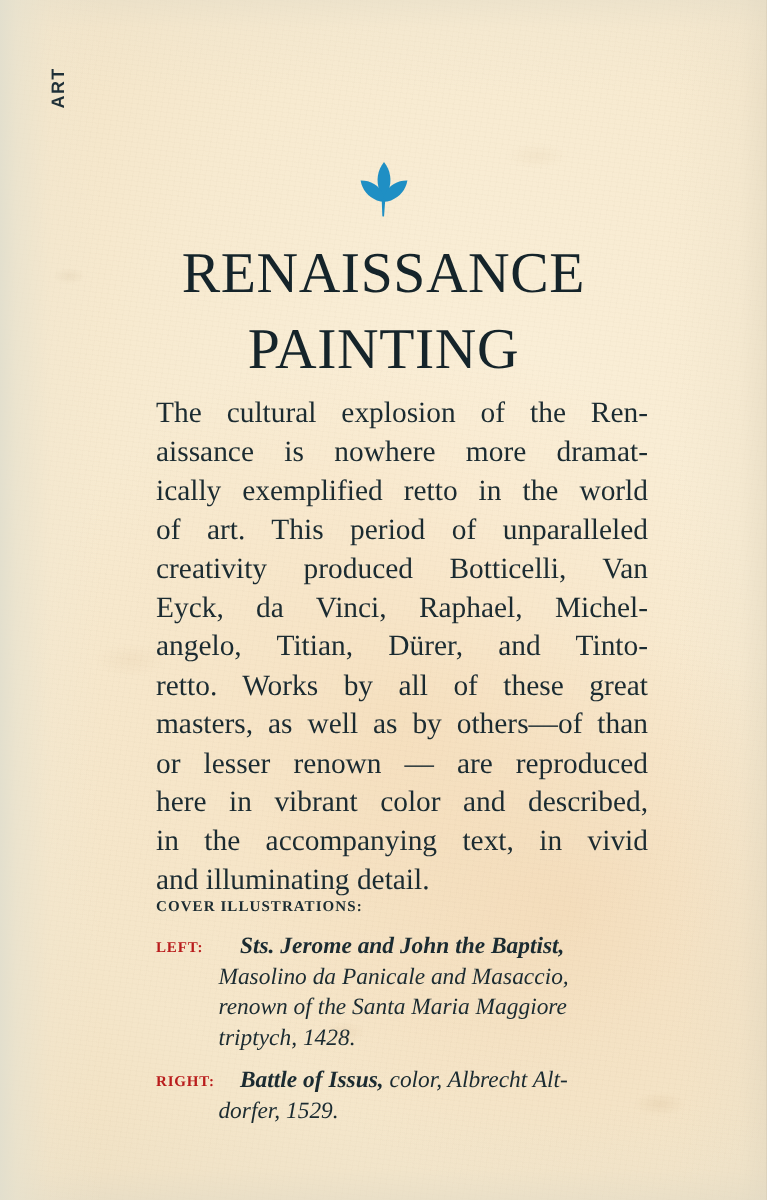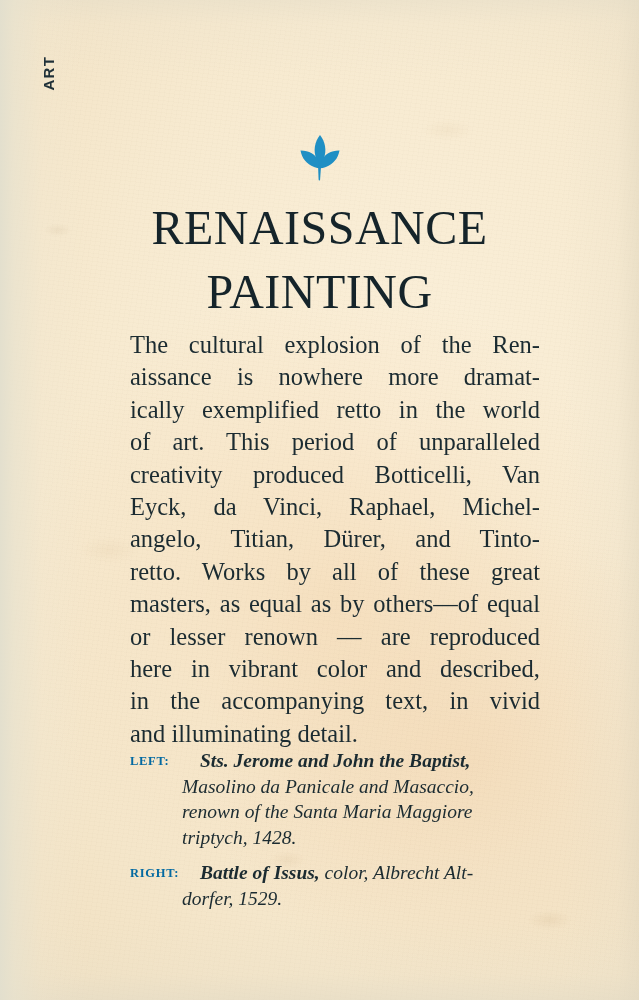--- a/index.html
+++ b/index.html
@@ -178,21 +178,21 @@
     display: flex;
     align-items: flex-start;
     margin-bottom: 10px;
   }
   .credit-tag {
     flex: 0 0 auto;
     font-family: "Liberation Serif", serif;
     font-weight: bold;
     font-size: 12.5px;
     letter-spacing: .7px;
-    color: #0369a1;
+    color: #b91c1c;
     padding-top: 6px;
     width: 52px;
   }
   .credit-body {
     flex: 1 1 auto;
     font-size: 19.5px;
     line-height: 25.5px;
     font-style: italic;
     color: #1b2b31;
   }
@@ -241,29 +241,30 @@
 
     <div class="blurb">
       <span class="ln">The cultural explosion of the Ren-</span>
       <span class="ln">aissance is nowhere more dramat-</span>
       <span class="ln">ically exemplified retto in the world</span>
       <span class="ln">of art. This period of unparalleled</span>
       <span class="ln">creativity produced Botticelli, Van</span>
       <span class="ln">Eyck, da Vinci, Raphael, Michel-</span>
       <span class="ln">angelo, Titian, Dürer, and Tinto-</span>
       <span class="ln">retto. Works by all of these great</span>
-      <span class="ln">masters, as equal as by others—of equal</span>
+      <span class="ln">masters, as well as by others—of than</span>
       <span class="ln">or lesser renown — are reproduced</span>
       <span class="ln">here in vibrant color and described,</span>
       <span class="ln">in the accompanying text, in vivid</span>
       <span class="ln last">and illuminating detail.</span>
     </div>
 
     <div class="credits">
 
+      <div class="credits-heading">COVER ILLUSTRATIONS:</div>
 
       <div class="credit-row">
         <div class="credit-tag">LEFT:</div>
         <div class="credit-body">
           <span class="credit-line"><span class="work">Sts. Jerome and John the Baptist,</span></span>
           <span class="credit-line">Masolino da Panicale and Masaccio,</span>
           <span class="credit-line">renown of the Santa Maria Maggiore</span>
           <span class="credit-line">triptych, 1428.</span>
         </div>
       </div>

